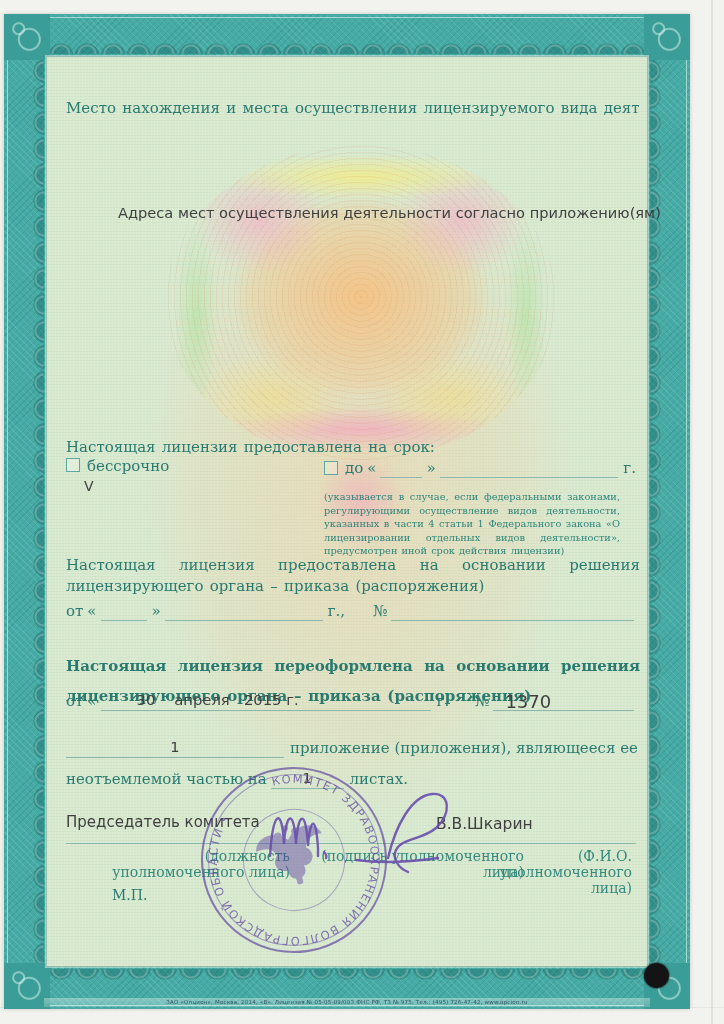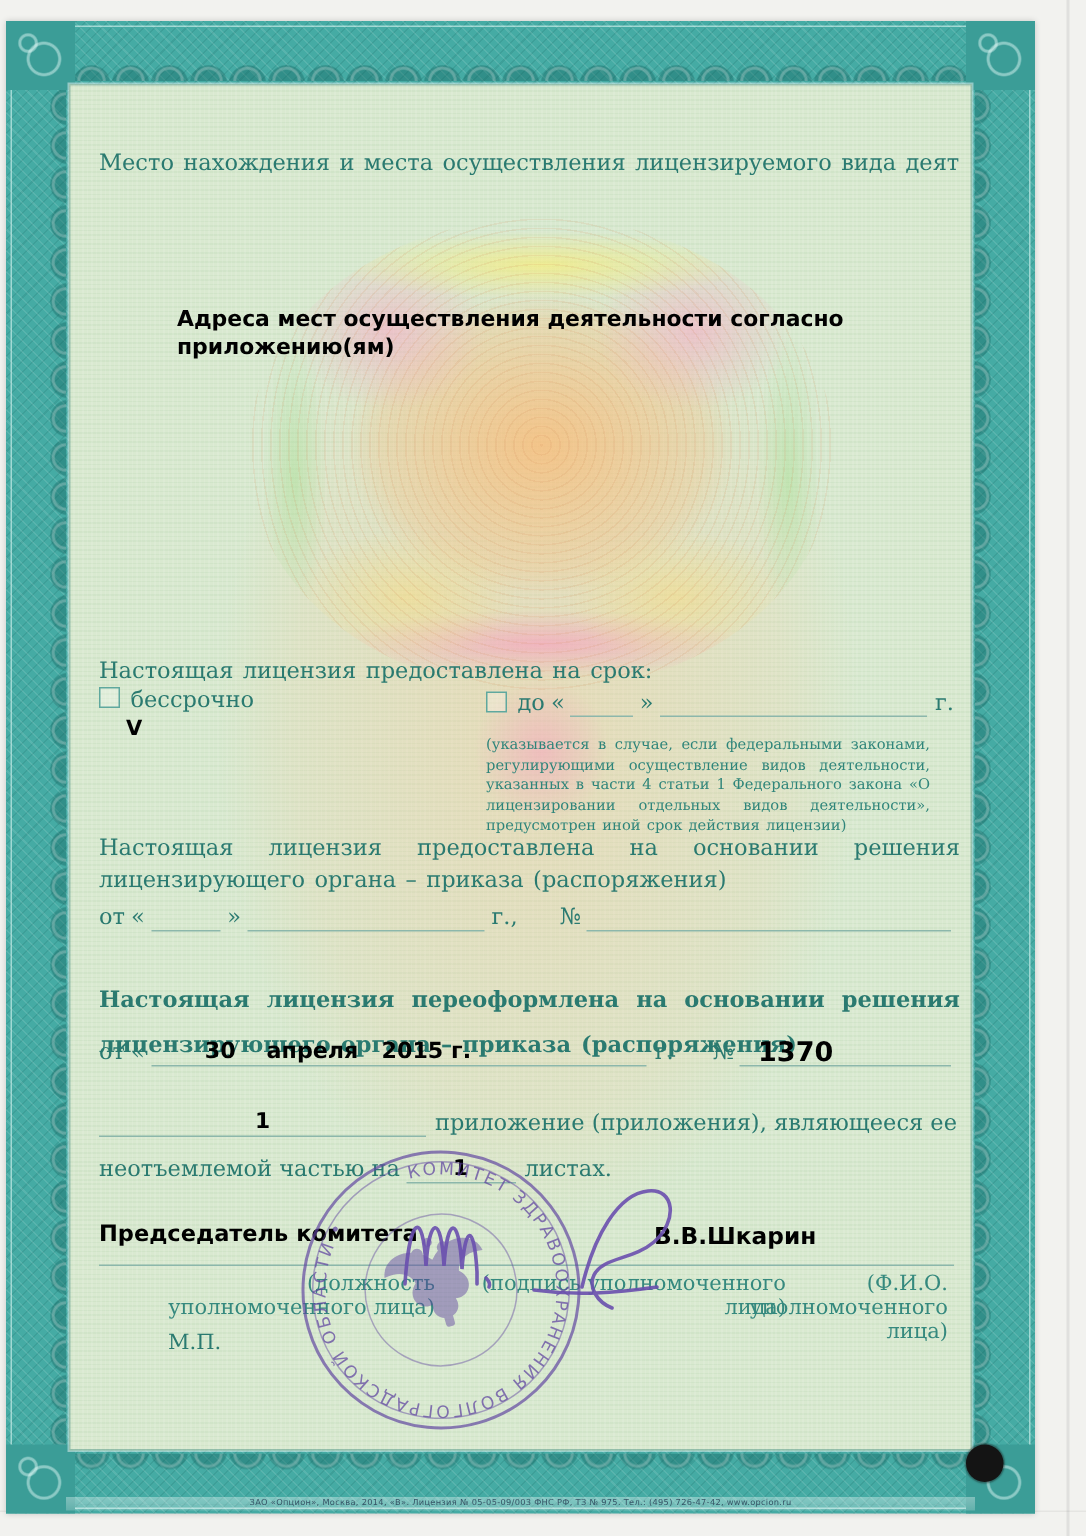--- a/index.html
+++ b/index.html
@@ -80,21 +80,21 @@
     position:absolute;left:255px;top:380px;width:120px;height:130px;opacity:.65;border-radius:50%;
     background:radial-gradient(closest-side, rgba(247,158,192,.75), transparent 75%);
     filter:blur(1px);
   }
 
   
   .abs{position:absolute;}
   .teal{color:#2a7a70;}
   .serif15{font-size:15px;line-height:20px;word-spacing:1.5px;}
   .smallnote{font-size:10.4px;line-height:14.5px;color:#2f857a;text-align:justify;word-spacing:1px;}
-  .boldsans{font-family:"DejaVu Sans", sans-serif;font-weight:bold;color:#000000;}
+  .boldsans{font-family:"DejaVu Sans", sans-serif;font-weight:normal;color:#404040;}
   .fillrow{position:absolute;display:flex;align-items:flex-end;font-size:15px;color:#2a7a70;}
   .fillrow .lbl{flex:0 0 auto;padding:0 4px 1px 0;white-space:nowrap;}
   .blank{border-bottom:1px solid #8cb7ab;height:19px;display:inline-block;}
   .chk{display:inline-block;width:12px;height:12px;border:1px solid #5fa89e;background:rgba(255,255,255,.25);vertical-align:-1px;margin-right:7px;}
   .cap{font-size:14px;color:#35897e;text-align:right;}
 
   
   .stamp{position:absolute;left:197px;top:753px;width:186px;height:186px;transform:rotate(-16deg);opacity:.85;}
   .stamp .ring{position:absolute;inset:0;border-radius:50%;border:2.5px solid rgba(95,67,160,.8);}
   .stamp .ring2{position:absolute;inset:7px;border-radius:50%;border:1px solid rgba(95,67,160,.55);}

